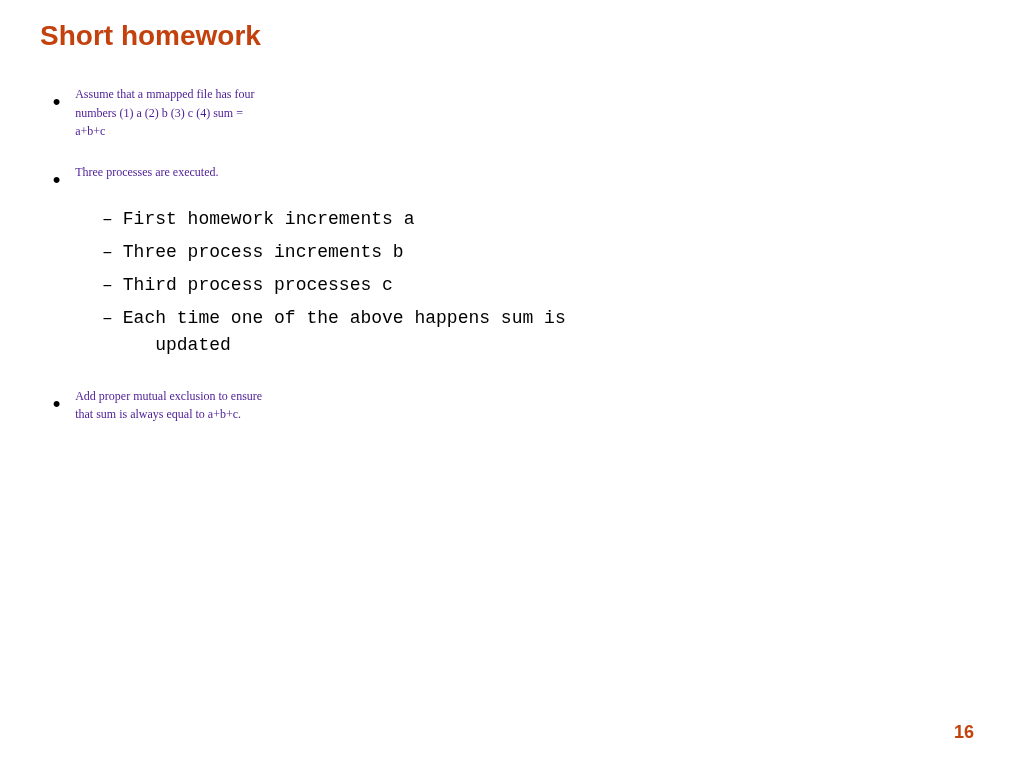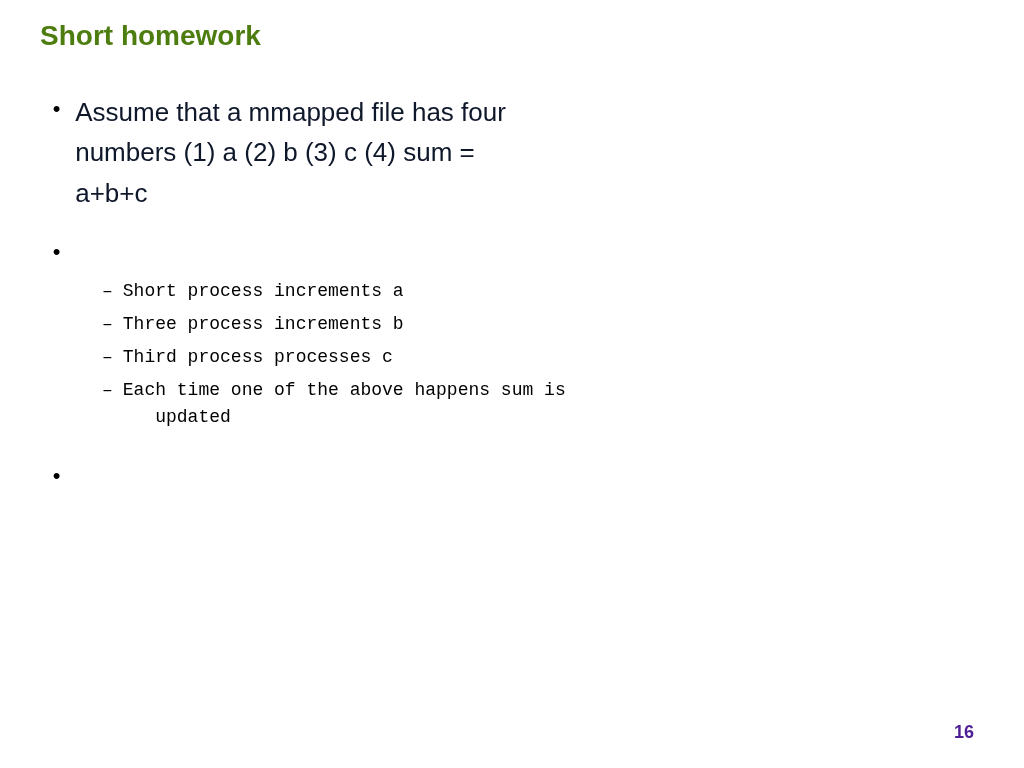--- a/index.html
+++ b/index.html
@@ -18,25 +18,25 @@
     }
 
     .slide-container {
       width: 1024px;
       height: 768px;
       padding: 20px 40px 40px 40px;
       position: relative;
     }
 
     .slide-title {
-      color: #4d7c0f;
+      color: #c2410c;
       font-family: Arial, Helvetica, sans-serif;
       font-weight: bold;
       font-size: 28px;
-      margin-bottom: 35px;
+      margin-bottom: 28px;
       padding-bottom: 5px;
     }
 
     .content-area {
       padding-left: 10px;
     }
 
     .bullet-list {
       list-style: none;
       padding: 0;
@@ -51,24 +51,24 @@
     }
 
     .bullet-dot {
       font-size: 22px;
       margin-right: 12px;
       margin-top: 2px;
       flex-shrink: 0;
     }
 
     .bullet-text {
-      font-family: Liberation Sans, sans-serif;
-      font-size: 26px;
+      font-family: Liberation Serif, serif;
+      font-size: 12px;
       line-height: 1.55;
-      color: #0f172a;
+      color: #4c1d95;
     }
 
     .sub-list {
       list-style: none;
       padding: 0;
       margin-top: 8px;
     }
 
     .sub-item {
       display: flex;
@@ -91,62 +91,64 @@
       color: #000000;
     }
 
     .page-number {
       position: absolute;
       bottom: 25px;
       right: 50px;
       font-family: Arial, Helvetica, sans-serif;
       font-size: 18px;
       font-weight: bold;
-      color: #4c1d95;
+      color: #c2410c;
     }
   </style>
 </head>
 <body>
 
 <div class="slide-container">
   <h1 class="slide-title">Short homework</h1>
 
   <div class="content-area">
     <ul class="bullet-list">
 
       <li class="bullet-item">
         <span class="bullet-dot">•</span>
         <span class="bullet-text">Assume that a mmapped file has four<br>numbers (1) a (2) b (3) c (4) sum =<br>a+b+c</span>
       </li>
 
       <li class="bullet-item" style="flex-direction: column;">
         <div style="display:flex; align-items:flex-start;">
           <span class="bullet-dot">•</span>
+          <span class="bullet-text">Three processes are executed.</span>
         </div>
         <ul class="sub-list" style="padding-left: 52px;">
           <li class="sub-item">
             <span class="sub-dash">–</span>
-            <span class="sub-text">Short process increments a</span>
+            <span class="sub-text">First homework increments a</span>
           </li>
           <li class="sub-item">
             <span class="sub-dash">–</span>
             <span class="sub-text">Three process increments b</span>
           </li>
           <li class="sub-item">
             <span class="sub-dash">–</span>
             <span class="sub-text">Third process processes c</span>
           </li>
           <li class="sub-item">
             <span class="sub-dash">–</span>
             <span class="sub-text">Each time one of the above happens sum is<br>&nbsp;&nbsp;&nbsp;updated</span>
           </li>
         </ul>
       </li>
 
       <li class="bullet-item">
         <span class="bullet-dot">•</span>
+        <span class="bullet-text">Add proper mutual exclusion to ensure<br>that sum is always equal to a+b+c.</span>
       </li>
 
     </ul>
   </div>
 
   <div class="page-number">16</div>
 </div>
 
 </body></html>

